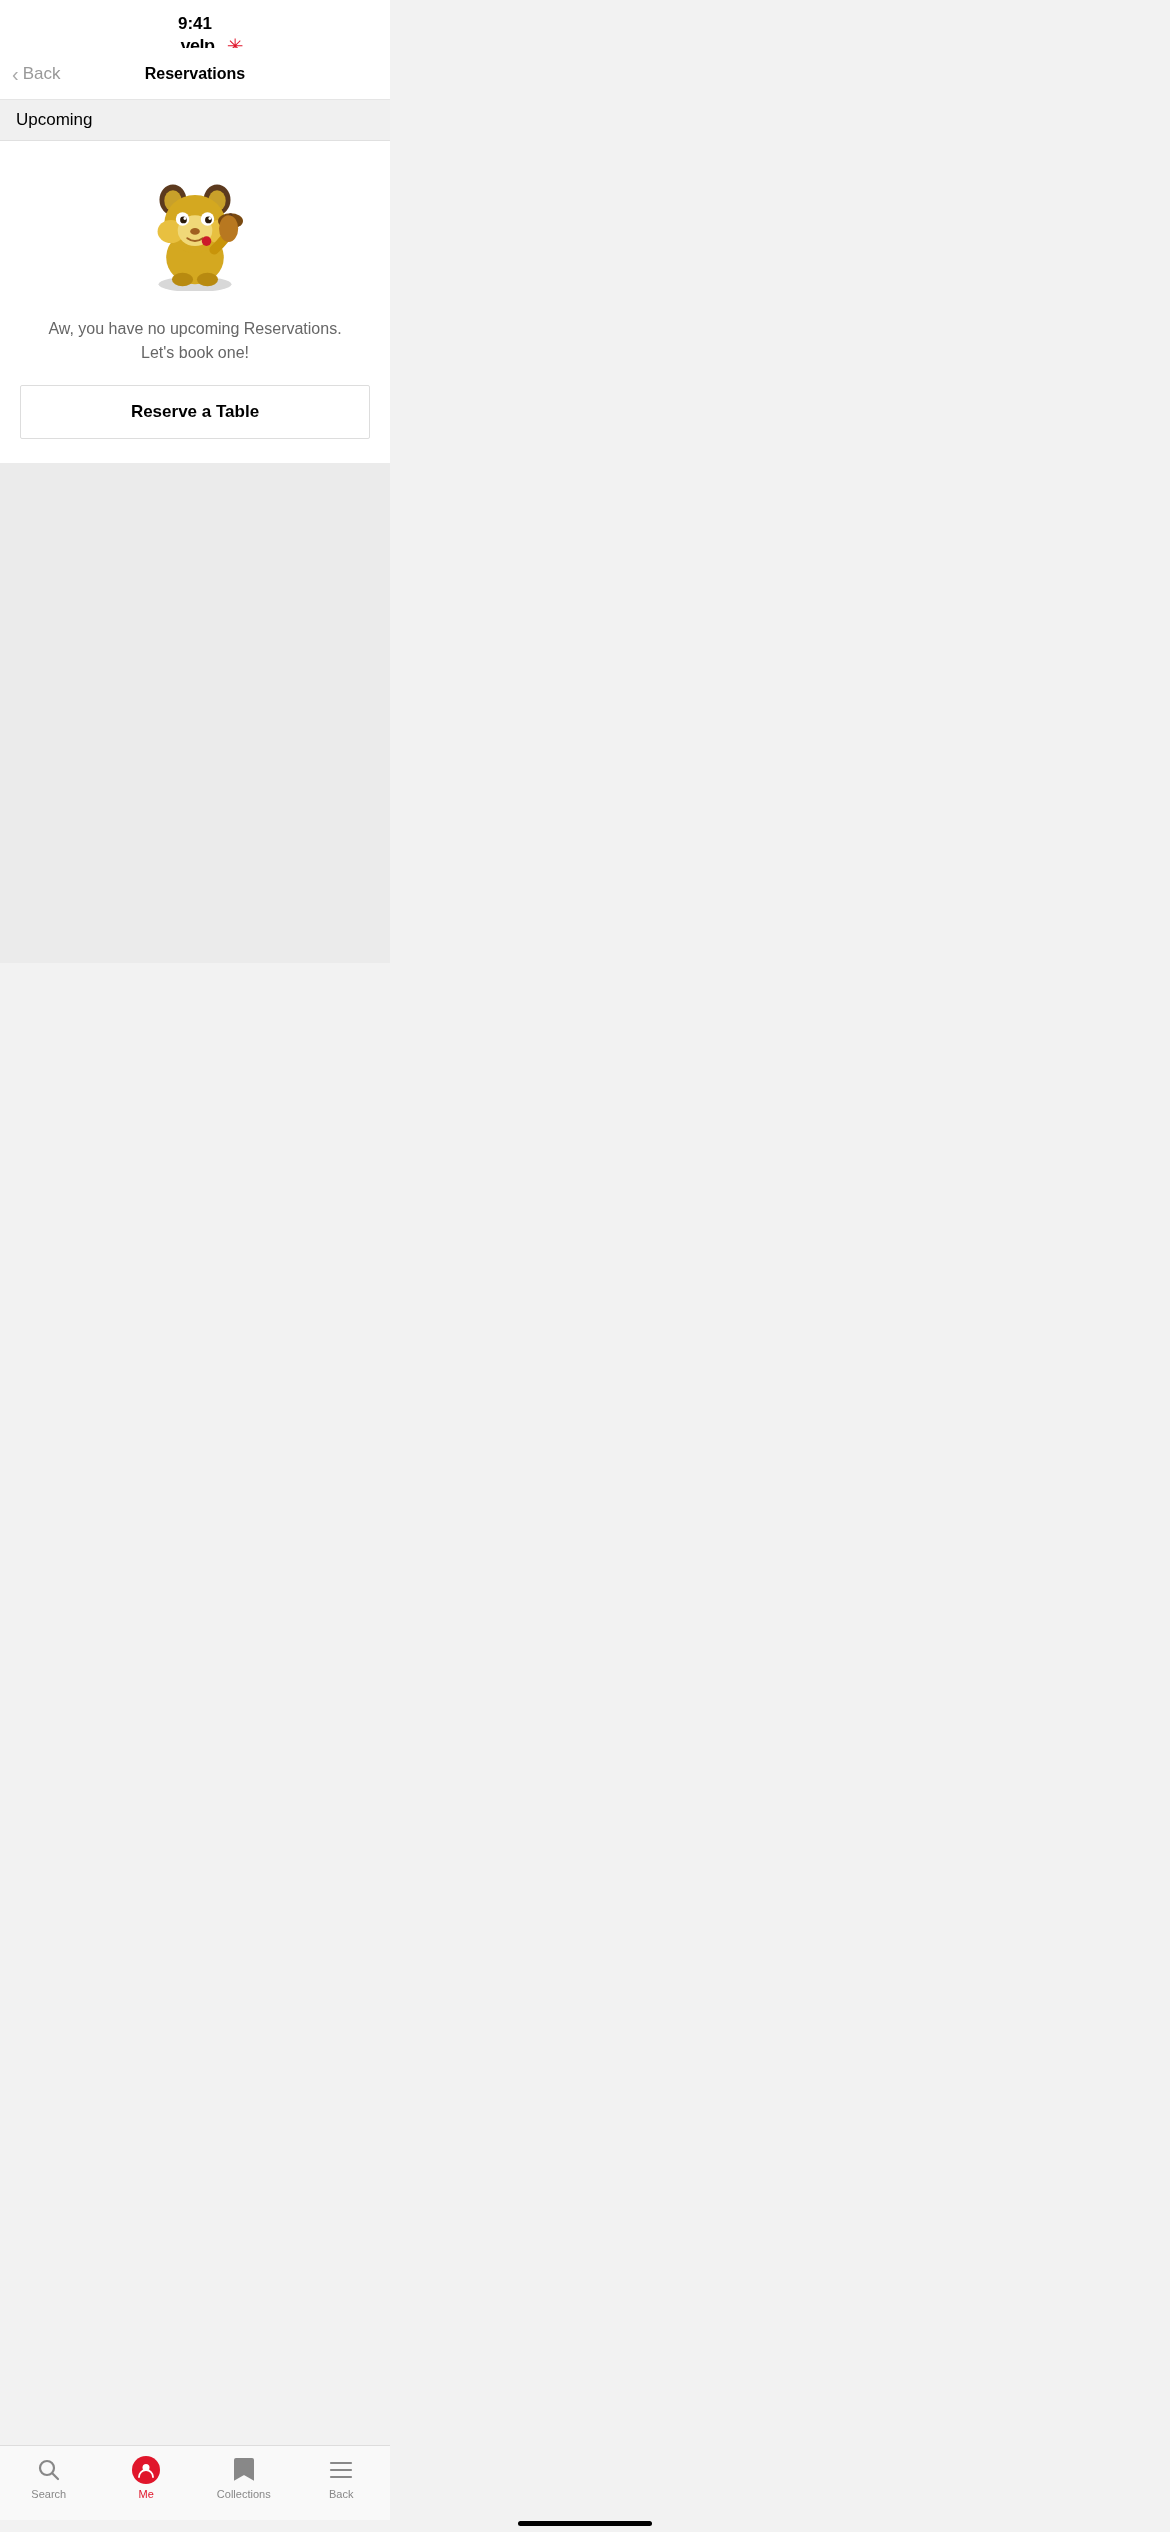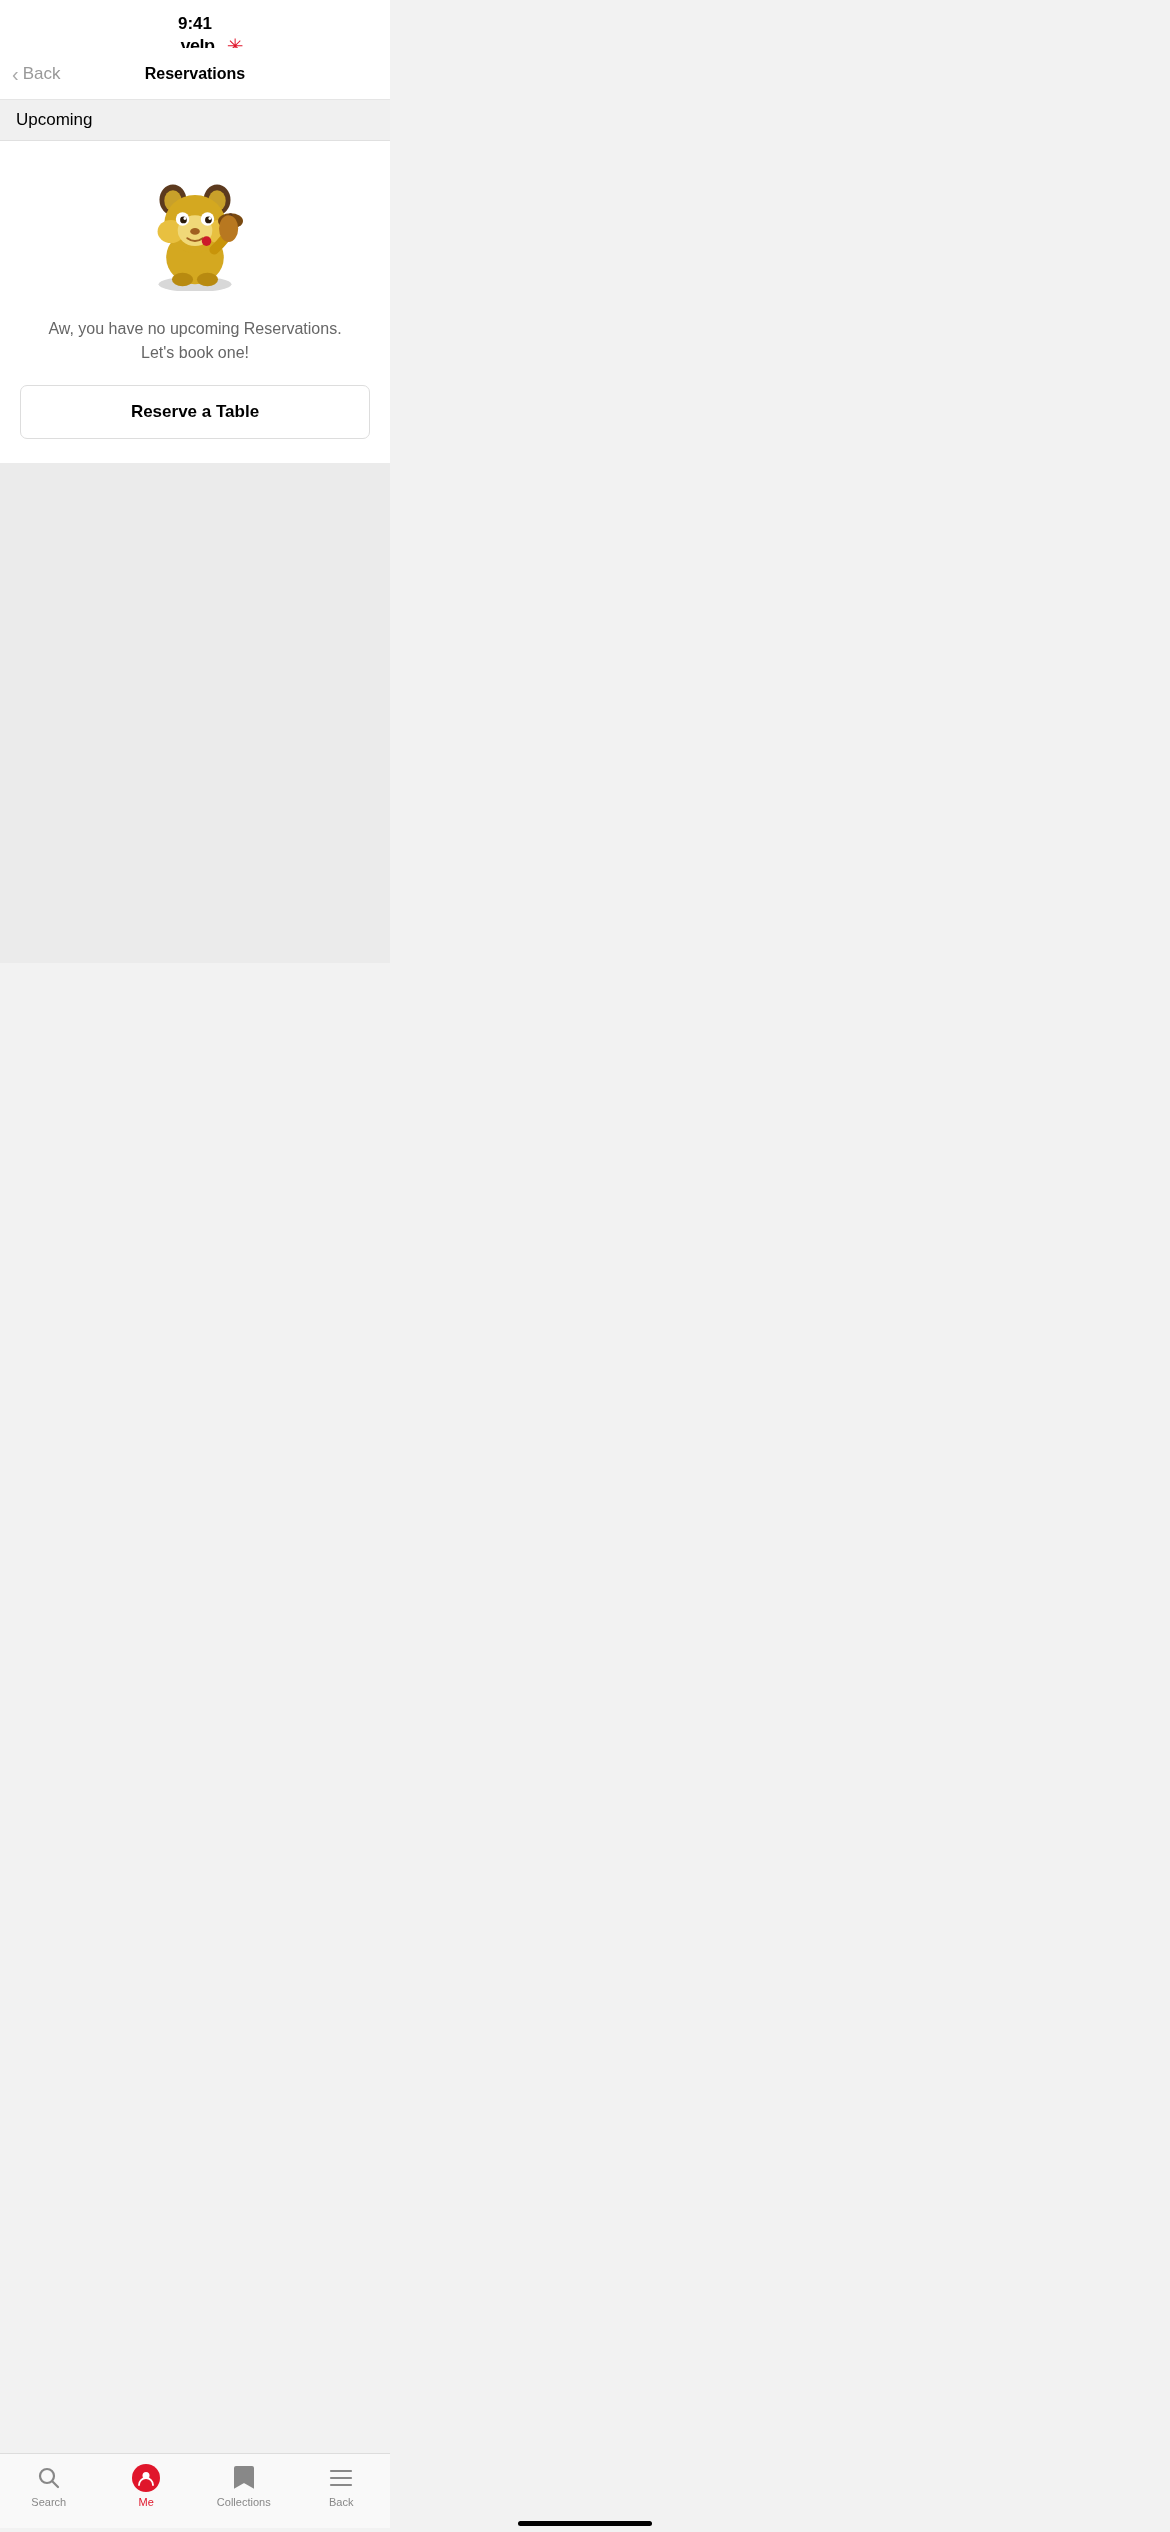--- a/index.html
+++ b/index.html
@@ -170,42 +170,42 @@
       color: #666;
       text-align: center;
       line-height: 1.5;
       margin-bottom: 20px;
     }
 
     .reserve-button {
       width: 100%;
       max-width: 350px;
       border: 1.5px solid #ddd;
-      border-radius: 7px;
+      border-radius: 2px;
       background: #fff;
       padding: 16px;
       font-size: 17px;
       font-weight: 700;
       color: #000;
       text-align: center;
       cursor: pointer;
       margin-bottom: 4px;
     }
 
     
     .gray-area {
       flex: 1;
       background: #ebebeb;
       min-height: 500px;
     }
 
     
     .tab-bar {
       position: fixed;
-      bottom: 4px;
+      bottom: 12px;
       left: 0;
       width: 390px;
       background: #f9f9f9;
       border-top: 1px solid #ddd;
       display: flex;
       justify-content: space-around;
       align-items: center;
       padding: 10px 0 20px;
     }
 

